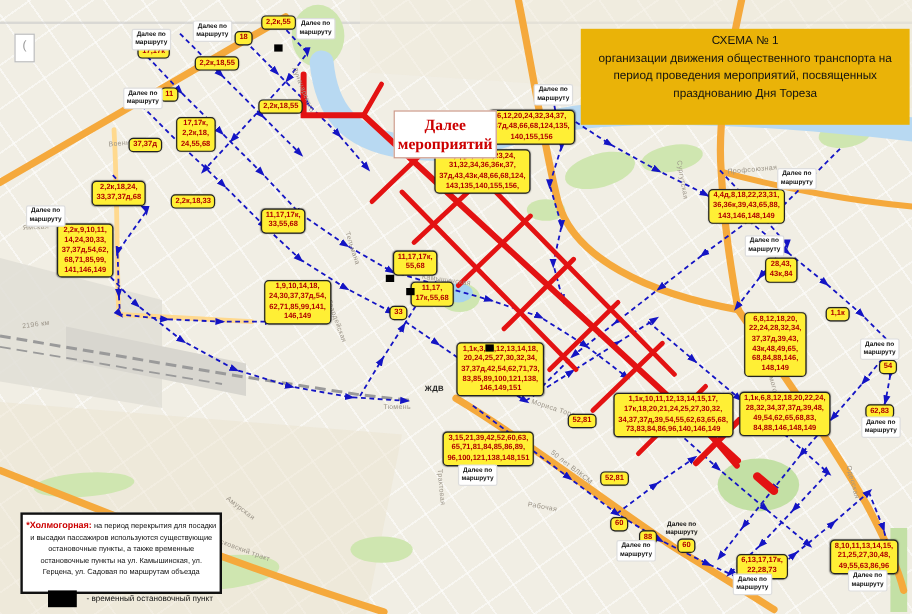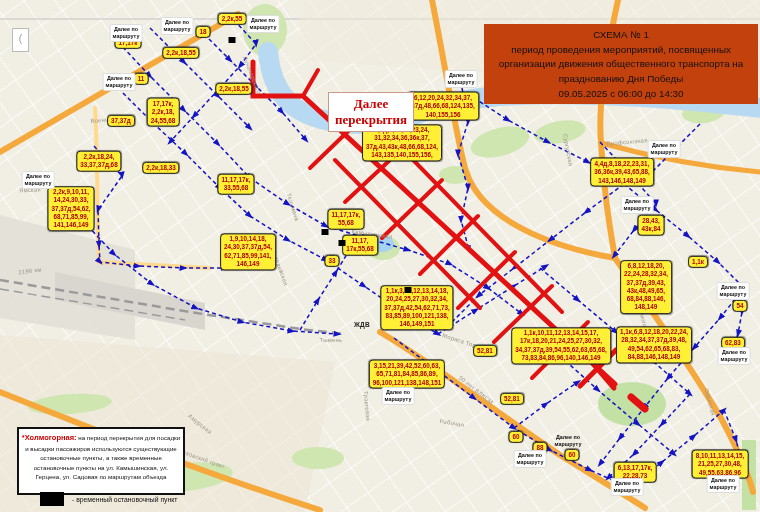--- a/index.html
+++ b/index.html
@@ -19,21 +19,21 @@
     text-align:center;white-space:pre;box-shadow:0 0 1px rgba(0,0,0,.4);}
   .ilabel{position:absolute;transform:translate(-50%,-50%);background:#fff;
     border:0.5px solid #ddd;border-radius:2px;padding:1px 2px;
     font:600 5.4px/1.3 "Liberation Sans",sans-serif;color:#111;
     text-align:center;white-space:pre;}
   .ilabel.plain{background:transparent;border:none;}
   .slabel{position:absolute;font:5.8px "Liberation Sans",sans-serif;color:#9b9488;
     white-space:nowrap;letter-spacing:.3px;}
   .slabel.bold{color:#222;font-weight:700;font-size:6.5px;}
   .stopmk{position:absolute;width:7px;height:6px;background:#000;transform:translate(-50%,-50%);}
-  .title-panel{position:absolute;left:484px;top:24px;width:274px;height:76px;background:#c2410c;
+  .title-panel{position:absolute;left:484px;top:24px;width:274px;height:76px;background:#eab308;
     text-align:center;color:#111;font:400 9.8px/1.5 "Liberation Sans",sans-serif;padding-top:4px;}
   .zone-box{position:absolute;left:328px;top:92px;width:84px;height:38px;background:#fff;
     border:1px solid #c98;display:flex;flex-direction:column;align-items:center;justify-content:center;
     font:700 13px/1.2 "Liberation Serif",serif;color:#c00;}
   .note-box{position:absolute;left:17px;top:427px;width:160px;height:58px;background:#fff;
     border:2px solid #111;padding:3px 2px;text-align:center;
     font:400 6.2px/1.55 "Liberation Sans",sans-serif;color:#111;}
   .note-box .nt{color:#cc0000;font-weight:700;font-size:7.5px;}
   .legend-row{position:absolute;left:40px;top:492px;display:flex;align-items:center;gap:8px;}
   .legend-sq{width:24px;height:14px;background:#000;}
@@ -272,29 +272,28 @@
       <div class="ilabel" style="left: 398px; top: 396px;">Далее по
 маршруту</div>
       <div class="stopmk" style="left: 232px; top: 40px;"></div>
       <div class="stopmk" style="left: 325px; top: 232px;"></div>
       <div class="stopmk" style="left: 342px; top: 243px;"></div>
       <div class="stopmk" style="left: 408px; top: 290px;"></div>
     </div>
 
   <div class="zone-box">
     <div>Далее</div>
-    <div>перекрытия</div>
+    <div>мероприятий</div>
   </div>
 
   <div class="title-panel">
     <div>СХЕМА № 1</div>
+    <div>организации движения общественного транспорта на</div>
     <div>период проведения мероприятий, посвященных</div>
-    <div>организации движения общественного транспорта на</div>
-    <div>празднованию Дня Победы</div>
-    <div>09.05.2025 с 06:00 до 14:30</div>
+    <div>празднованию Дня Тореза</div>
   </div>
 
   <div class="note-box">
     <span class="nt">*Холмогорная:</span><span> на период перекрытия для посадки и высадки пассажиров используются существующие остановочные пункты, а также временные остановочные пункты на ул. Камышинская, ул. Герцена, ул. Садовая по маршрутам объезда</span>
   </div>
 
   <div class="legend-row">
     <div class="legend-sq"></div>
     <div class="legend-tx">- временный остановочный пункт</div>
   </div>

